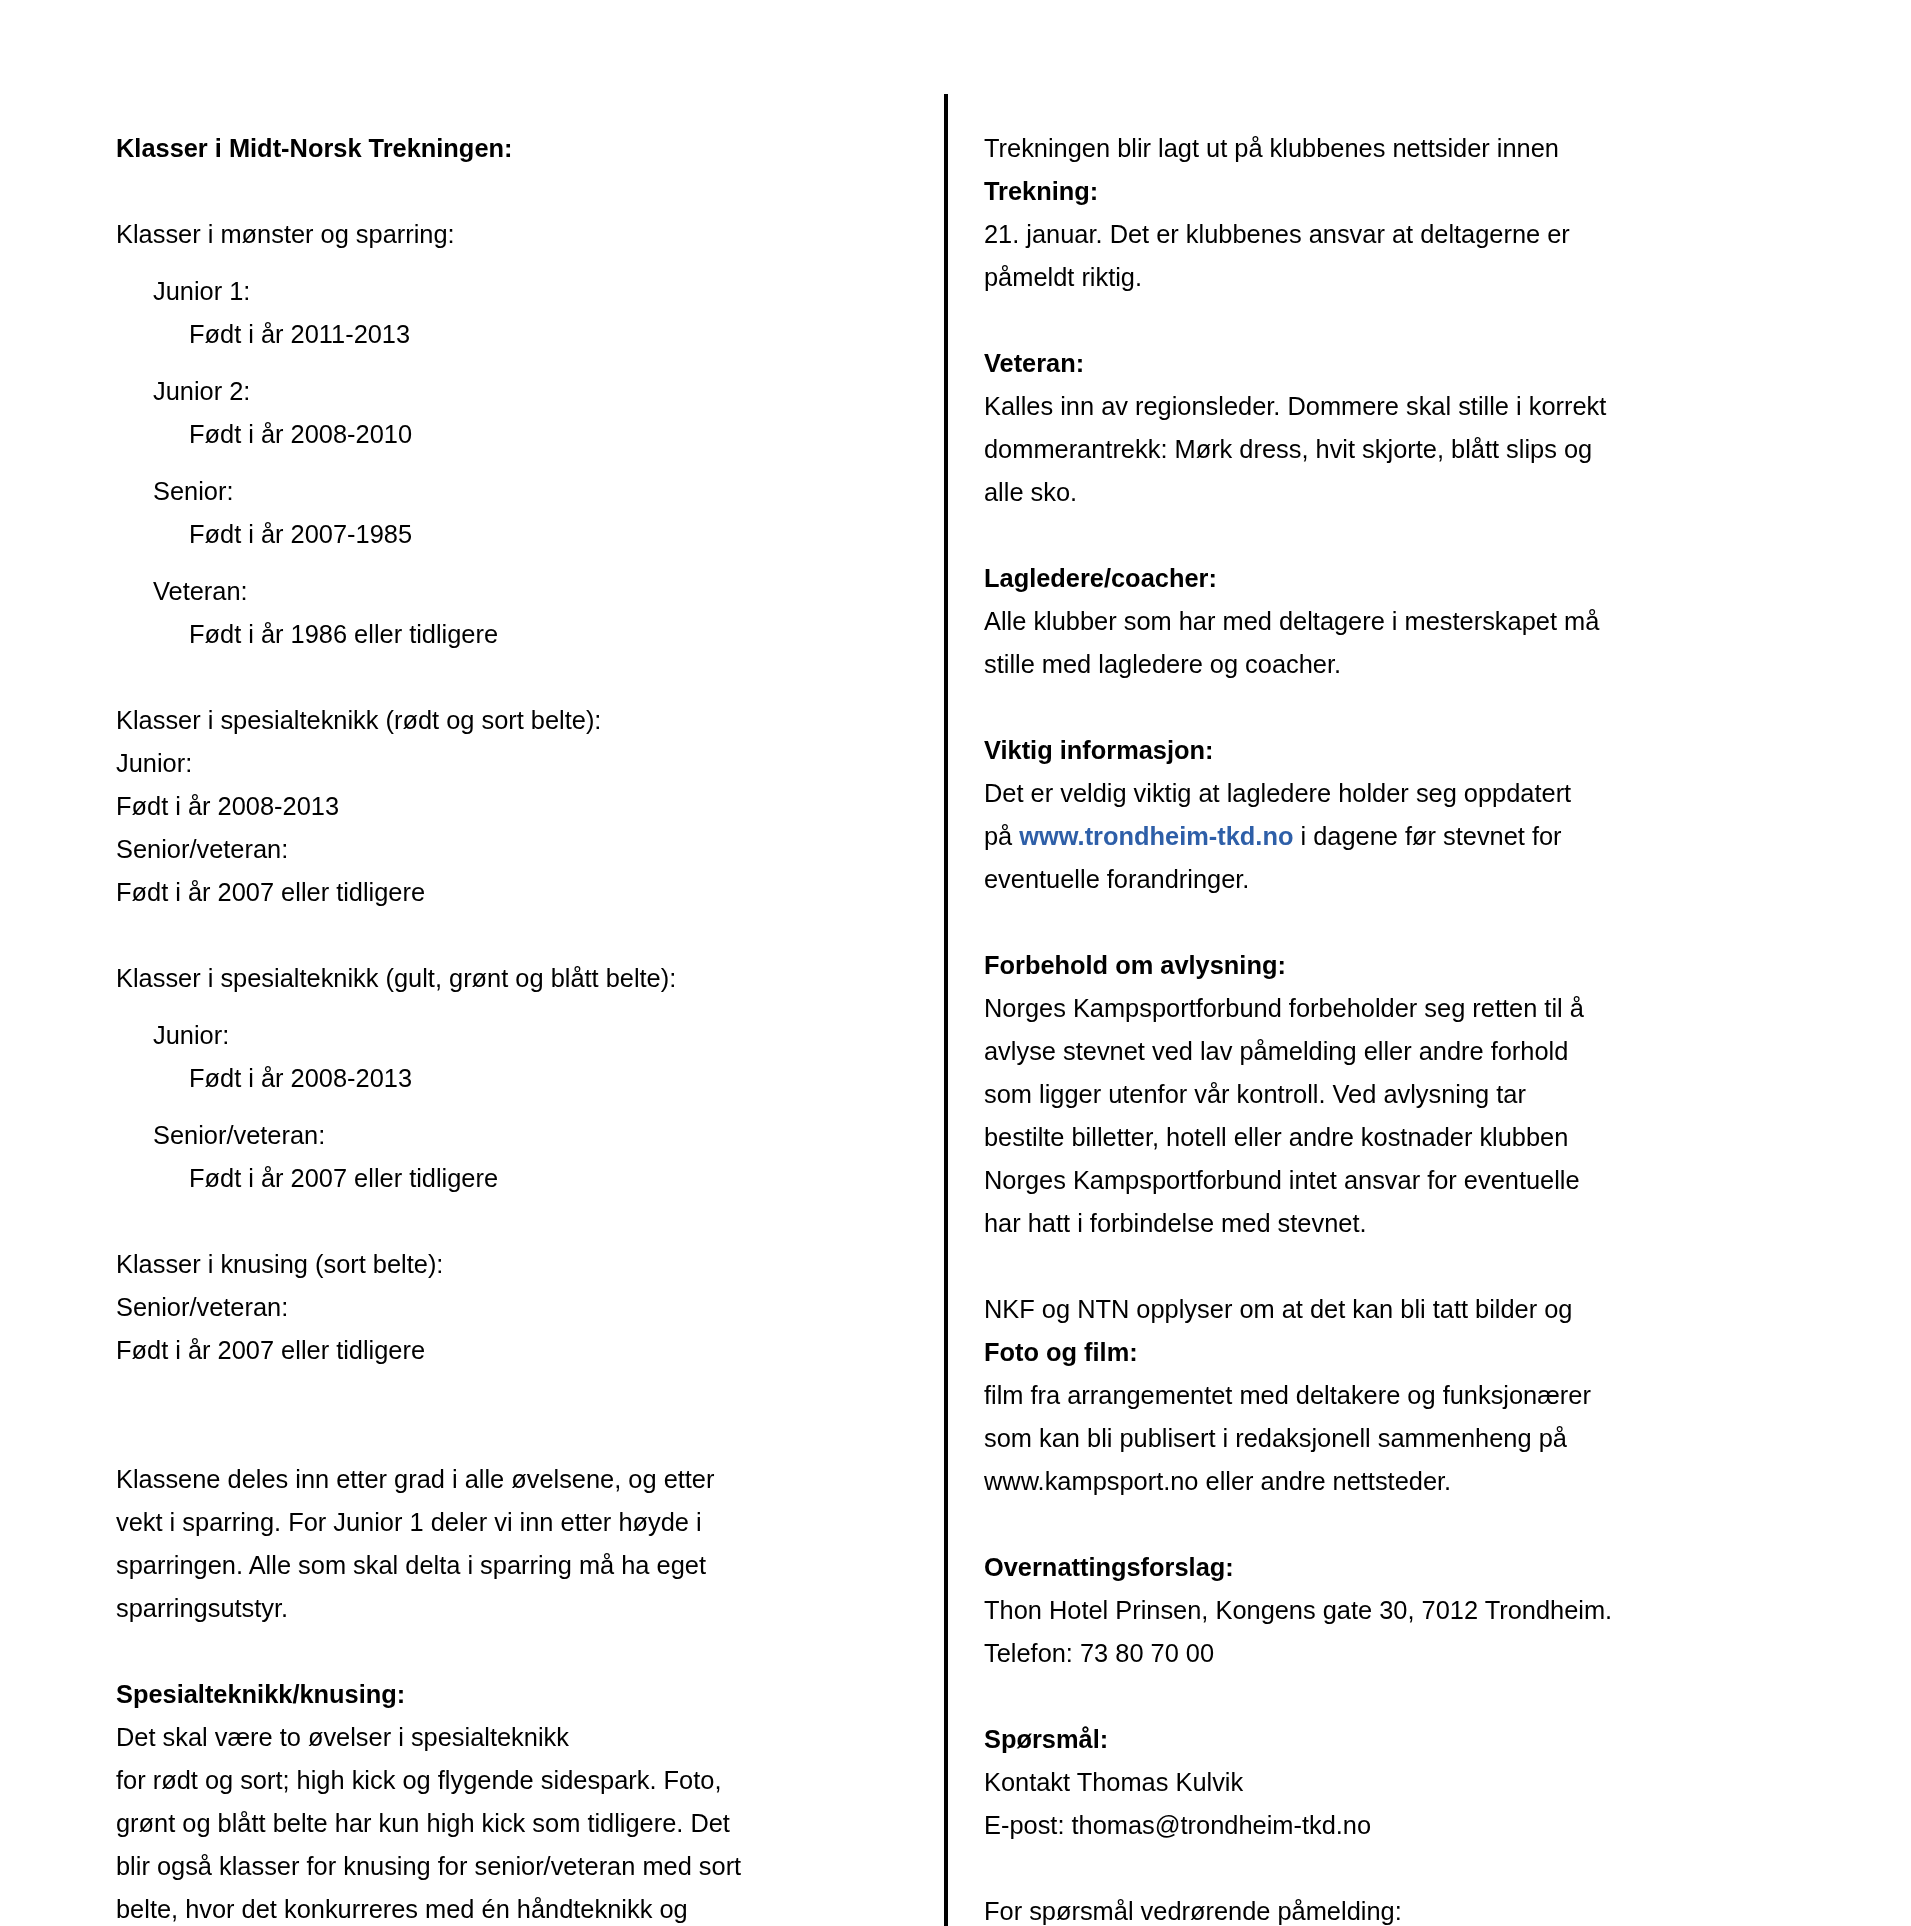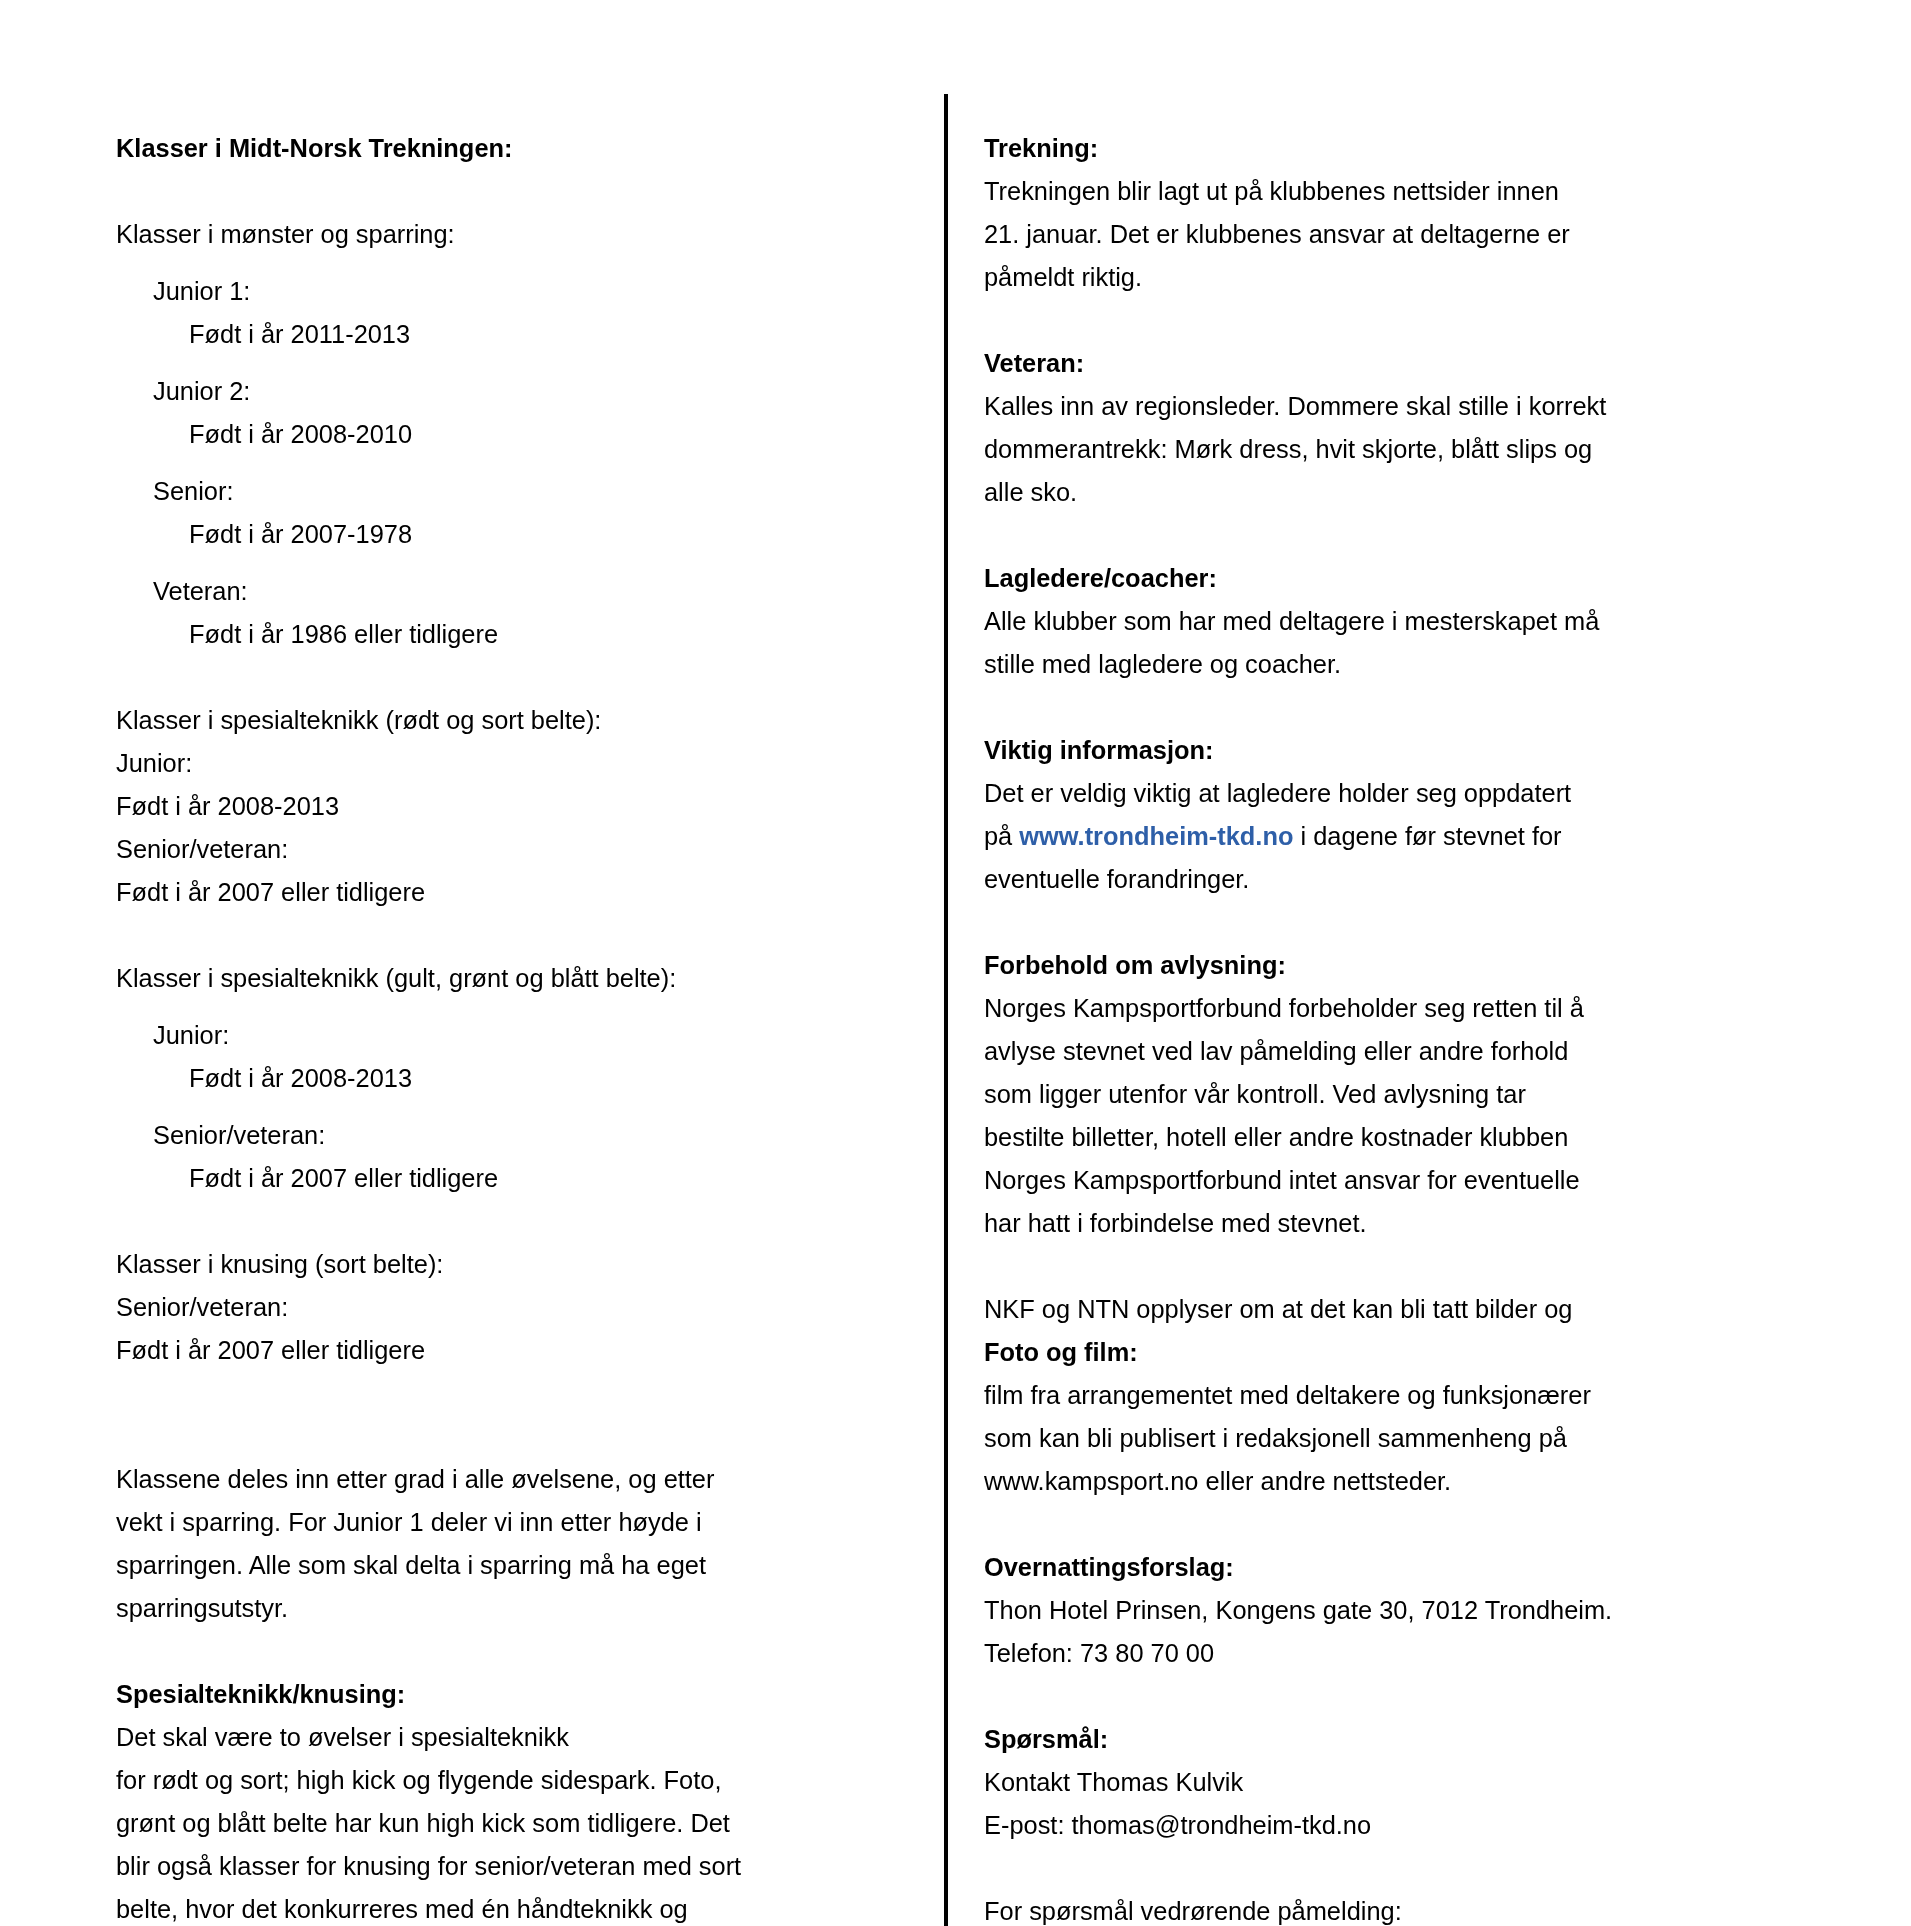--- a/index.html
+++ b/index.html
@@ -38,21 +38,21 @@
       <div class="ln line ind1"><span class="t">Junior 1:</span><span class="t"></span></div>
 
       <div class="ln line ind2"><span class="t">Født i år 2011-2013</span><span class="t"></span></div>
 
       <div class="ln line ind1"><span class="t">Junior 2:</span><span class="t"></span></div>
 
       <div class="ln line ind2"><span class="t">Født i år 2008-2010</span><span class="t"></span></div>
 
       <div class="ln line ind1"><span class="t">Senior:</span><span class="t"></span></div>
 
-      <div class="ln line ind2"><span class="t">Født i år 2007-1978</span><span class="t"></span></div>
+      <div class="ln line ind2"><span class="t">Født i år 2007-1985</span><span class="t"></span></div>
 
       <div class="ln line ind1"><span class="t">Veteran:</span><span class="t"></span></div>
 
       <div class="ln line ind2"><span class="t">Født i år 1986 eller tidligere</span><span class="t"></span></div>
 
       <div class="ln gap"><span class="t"></span><span class="t"></span></div>
 
       <div class="ln line"><span class="t">Klasser i spesialteknikk (rødt og sort belte):</span><span class="t"></span></div>
 
       <div class="ln line"><span class="t">Junior:</span><span class="t"></span></div>
@@ -109,24 +109,24 @@
 
       <div class="ln line"><span class="t">belte, hvor det konkurreres med én håndteknikk og</span><span class="t"></span></div>
 
       <div class="ln line"><span class="t">én fotteknikk.</span><span class="t"></span></div>
     </div>
 
   <div class="vdivider"></div>
 
   <div class="col col-right">
 
+      <div class="ln line"><span class="t">Trekningen blir lagt ut på klubbenes nettsider innen</span><span class="t"></span></div>
+
       <div class="ln heading"><span class="t">Trekning:</span><span class="t"></span></div>
 
-      <div class="ln line"><span class="t">Trekningen blir lagt ut på klubbenes nettsider innen</span><span class="t"></span></div>
-
       <div class="ln line"><span class="t">21. januar. Det er klubbenes ansvar at deltagerne er</span><span class="t"></span></div>
 
       <div class="ln line"><span class="t">påmeldt riktig.</span><span class="t"></span></div>
 
       <div class="ln gap"><span class="t"></span><span class="t"></span></div>
 
       <div class="ln heading"><span class="t">Veteran:</span><span class="t"></span></div>
 
       <div class="ln line"><span class="t">Kalles inn av regionsleder. Dommere skal stille i korrekt</span><span class="t"></span></div>
 

